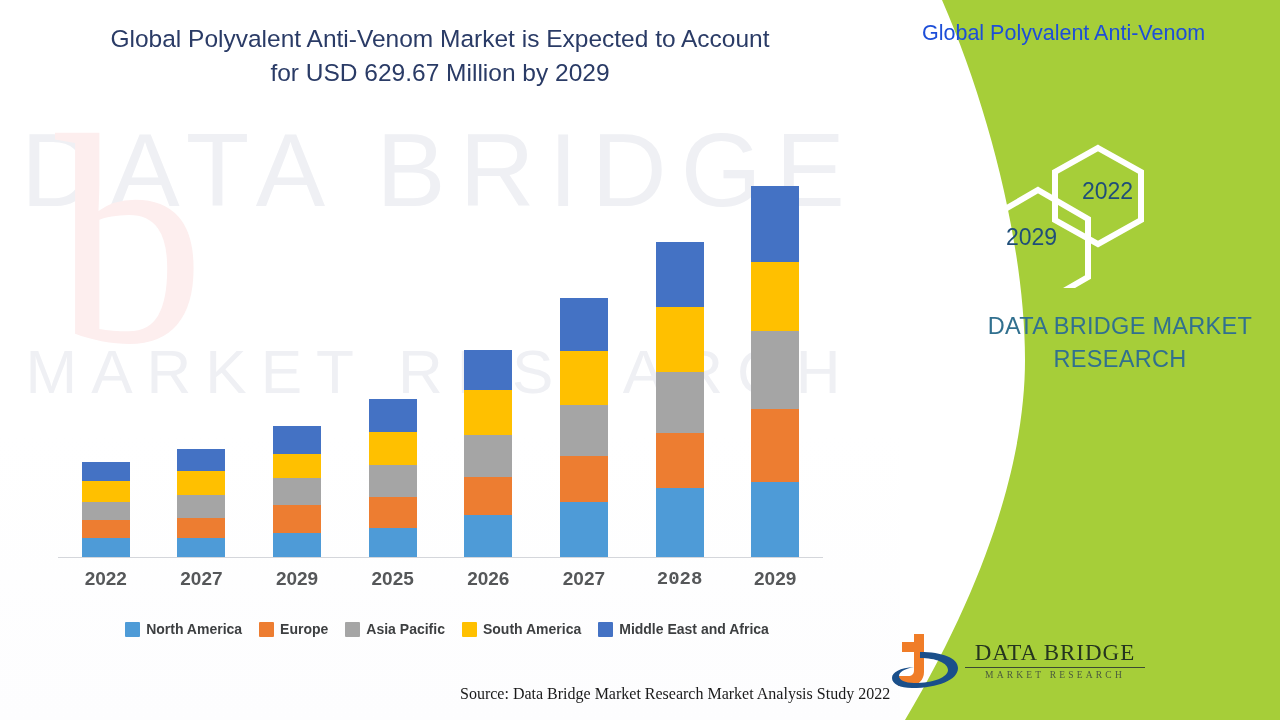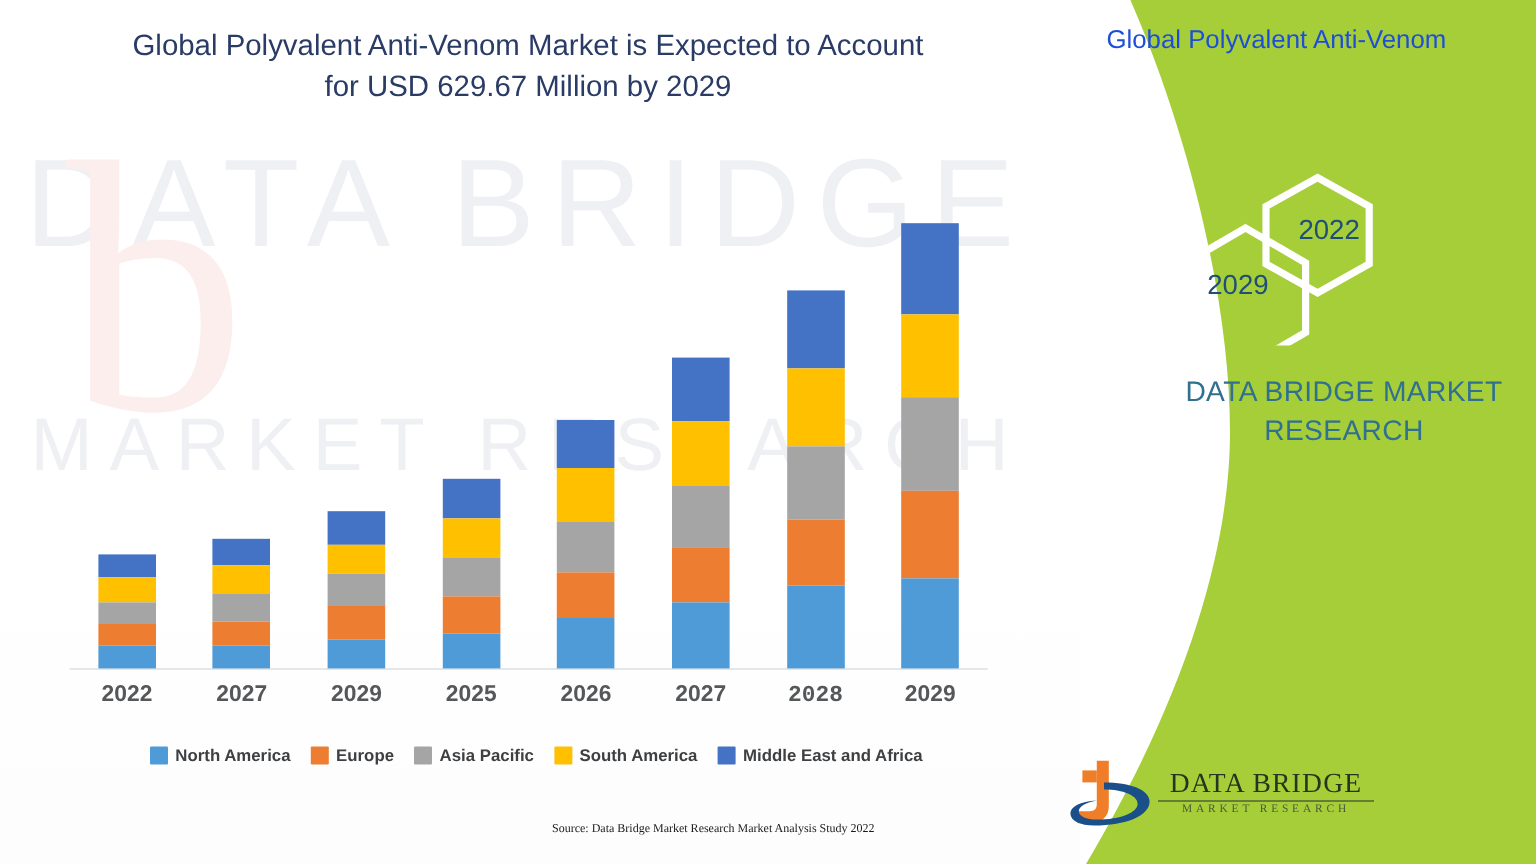--- a/index.html
+++ b/index.html
@@ -76,21 +76,21 @@
   .leg-text{font-size:14px;font-weight:bold;color:#3d3f41;white-space:nowrap;}
 
   
   #footer-left{
     position:absolute;left:30px;top:684px;z-index:3;
     font-family:"Liberation Serif", serif;font-size:12.5px;color:#1a1a1a;
     font-weight:bold;
   }
   #footer-right{
     position:absolute;left:460px;top:685px;z-index:3;
-    font-family:"Liberation Serif", serif;font-size:10px;color:#1a1a1a;
+    font-family:"Liberation Serif", serif;font-size:16px;color:#1a1a1a;
   }
 
   
   #panel-title{
     position:absolute;right:10px;top:18px;width:348px;z-index:5;
     color:#1d4ed8;font-size:21.5px;line-height:31px;text-align:left;
   }
   #hexes{position:absolute;left:978px;top:138px;width:220px;height:145px;z-index:5;}
   .hex-label{
     position:absolute;color:#1f4e79;font-weight:400;

